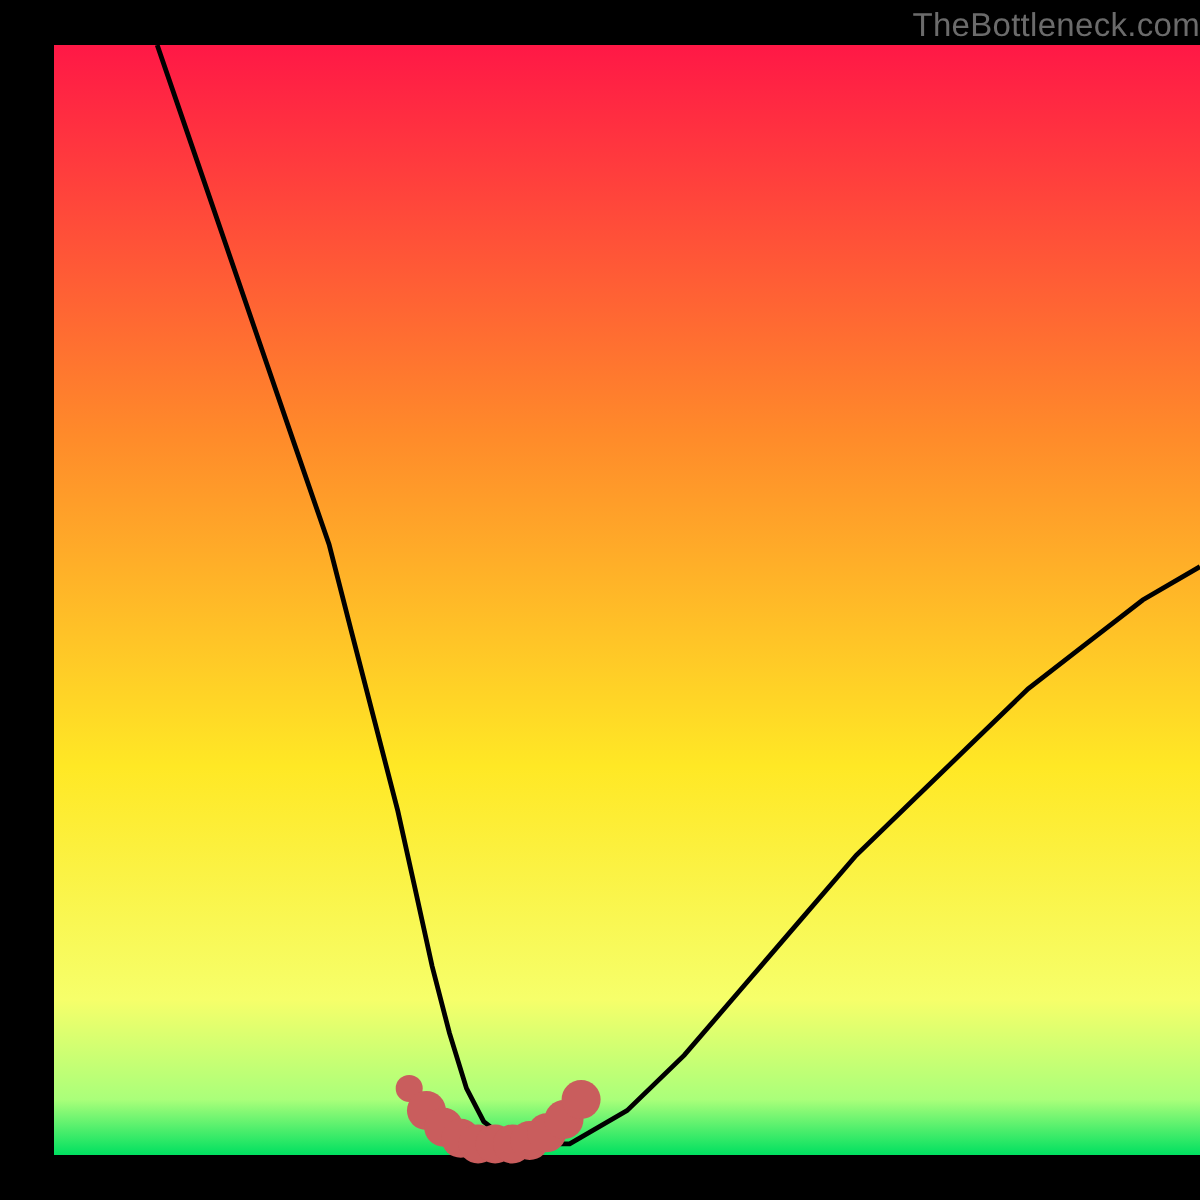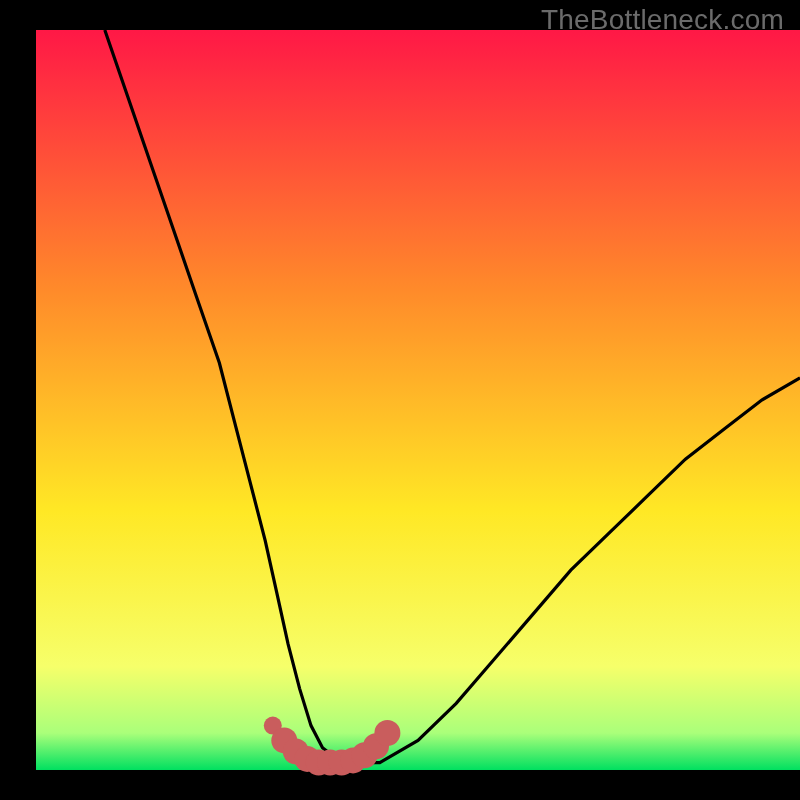--- a/index.html
+++ b/index.html
@@ -13,23 +13,23 @@
   .frame {
     position: absolute;
     top: 0;
     left: 0;
     width: 800px;
     height: 800px;
   }
   .watermark {
     position: absolute;
     top: 4px;
-    right: 16px;
+    right: 0;
     font-family: Arial, Helvetica, sans-serif;
-    font-size: 28px;
+    font-size: 22px;
     font-weight: 500;
     color: #6b6b6b;
     letter-spacing: 0.2px;
   }
   svg {
     display: block;
   }
 </style>
 </head>
 <body>

